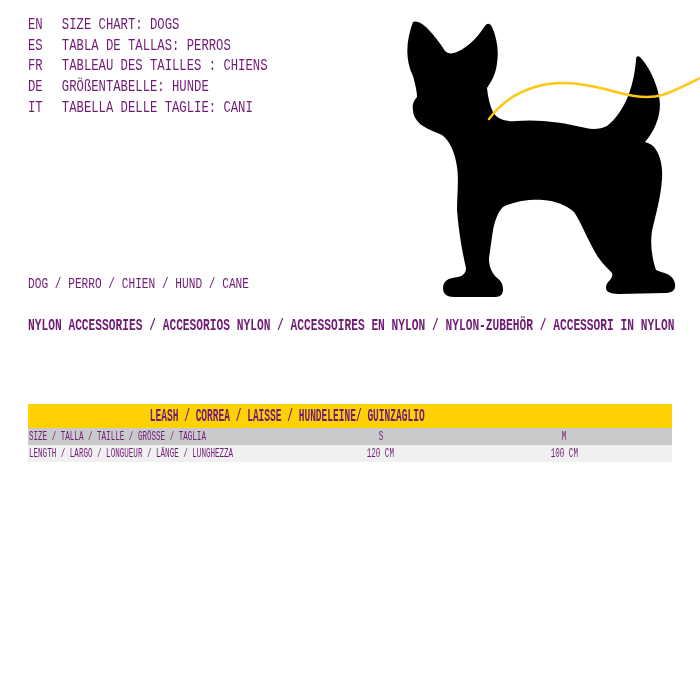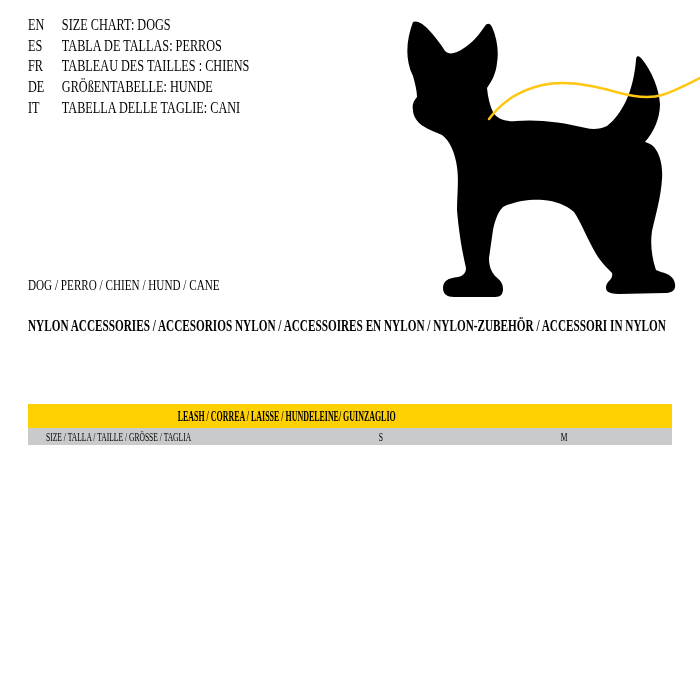--- a/index.html
+++ b/index.html
@@ -1,18 +1,18 @@
 <!DOCTYPE html>
 <html><head>
 <meta charset="utf-8">
 <style>
   html,body { margin:0; padding:0; background:#ffffff; }
   .canvas {
     position:relative; width:700px; height:700px; background:#ffffff;
-    font-family:Liberation Serif, serif; color:#000000; overflow:hidden;
+    font-family:Liberation Mono, monospace; color:#701a75; overflow:hidden;
   }
 
   
   .lang-list { position:absolute; left:28px; top:15px; }
   .lang-row {
     display:flex; line-height:20.7px; font-size:17px; white-space:nowrap;
     transform:scaleX(0.72); transform-origin:left center;
   }
   .lang-code { width:47px; flex:0 0 47px; }
 
@@ -29,26 +29,26 @@
     line-height:18px; white-space:nowrap; transform:scaleX(0.66); transform-origin:left top;
   }
 
   
   .size-table {
     position:absolute; left:28px; top:404px; width:644px;
     border-collapse:collapse; table-layout:fixed; font-size:13.5px;
   }
   .size-table td { padding:0; vertical-align:middle; overflow:hidden; white-space:nowrap; }
   .size-table .hdr td {
-    height:24px; text-align:center; font-weight:bold; font-size:15px;
+    height:24px; text-align:center; font-weight:bold; font-size:18px;
     padding-right:126px;
   }
   .size-table .hdr .tcond { transform:scaleX(0.53); transform-origin:center center; }
   .size-table .datarow td { height:17px; }
-  .size-table .cell-label { text-align:right; padding-left:9px; }
+  .size-table .cell-label { text-align:right; padding-left:1px; }
   .size-table .cell-label .tcond { transform:scaleX(0.56); transform-origin:left center; }
   .size-table .cell-val { text-align:center; }
   .size-table .cell-val .tcond { transform:scaleX(0.56); transform-origin:center center; }
   .tcond { display:inline-block; white-space:nowrap; }
 </style>
 </head>
 <body>
 
 <div class="canvas">
 
@@ -116,16 +116,27 @@
         <td class="cell-label" style="background-color: rgb(201, 202, 203);">
           <span class="tcond">SIZE / TALLA / TAILLE / GRÖSSE / TAGLIA</span>
         </td>
         <td class="cell-val" style="background-color: rgb(201, 202, 203);">
           <span class="tcond">S</span>
         </td>
         <td class="cell-val" style="background-color: rgb(201, 202, 203);">
           <span class="tcond">M</span>
         </td>
       </tr>
+      <tr class="datarow">
+        <td class="cell-label" style="background-color: rgb(240, 240, 241);">
+          <span class="tcond">LENGTH / LARGO / LONGUEUR / LÄNGE / LUNGHEZZA</span>
+        </td>
+        <td class="cell-val" style="background-color: rgb(240, 240, 241);">
+          <span class="tcond">120 CM</span>
+        </td>
+        <td class="cell-val" style="background-color: rgb(240, 240, 241);">
+          <span class="tcond">100 CM</span>
+        </td>
+      </tr>
     </tbody>
   </table>
 
 </div>
 
 </body></html>

